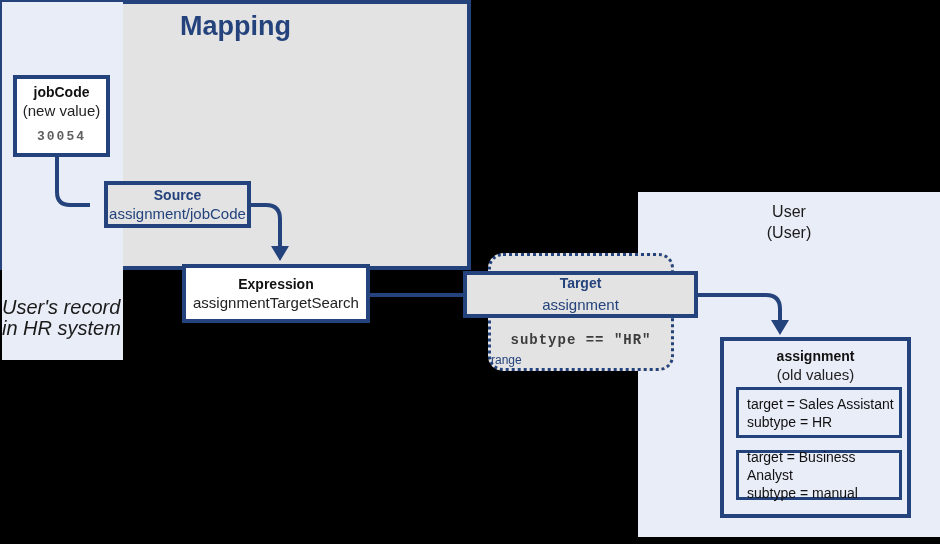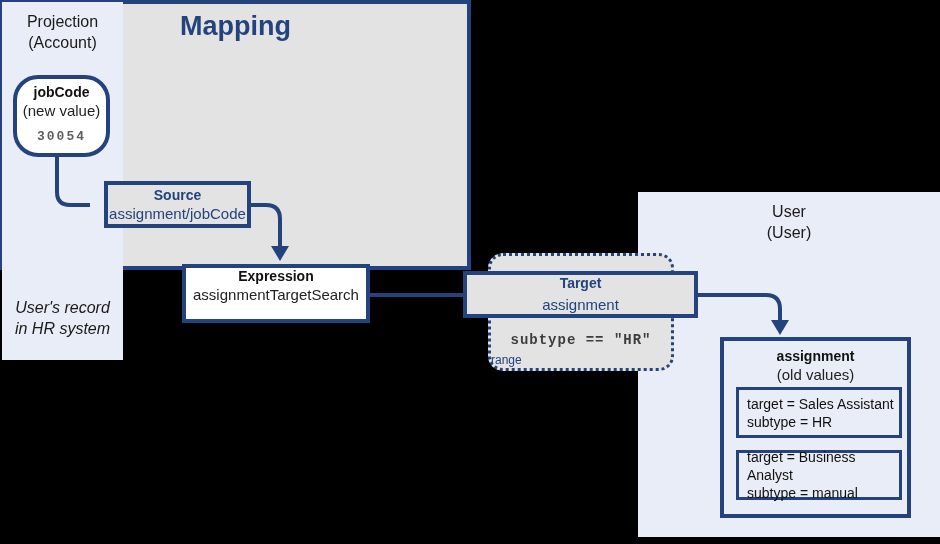--- a/index.html
+++ b/index.html
@@ -13,26 +13,26 @@
     display:flex;flex-direction:column;align-items:center;text-align:center;}
   .box-title{font-size:14px;font-weight:bold;line-height:17px;color:#111;}
   .box-sub{font-size:15px;line-height:19px;color:#222;}
   .blue .box-title,.blue .box-sub{color:#24437c;}
   .mono{font-family:"Liberation Mono","DejaVu Sans Mono",monospace;font-weight:bold;}
   #mapping-box{left:145px;top:130px;width:471px;height:270px;background:#e3e3e3;
     box-sizing:border-box;border:4px solid #24437c;z-index:1;}
   #mapping-title{margin-top:7px;text-align:center;font-size:27px;font-weight:bold;color:#24437c;}
   #projection-panel{left:2px;top:2px;width:121px;height:358px;z-index:1;}
   #focus-panel{left:638px;top:192px;width:302px;height:345px;z-index:1;}
-  #jobcode-box{left:13px;top:75px;width:97px;height:82px;background:#fff;padding-top:5px;border-radius:25px;}
+  #jobcode-box{left:13px;top:75px;width:97px;height:82px;background:#fff;padding-top:5px;}
   #jobcode-value{margin-top:9px;font-size:13px;letter-spacing:2px;color:#5f5f5f;}
-  #hr-note{position:absolute;left:0;top:295px;width:121px;text-align:center;
-    font-style:italic;font-size:16px;line-height:21px;color:#1a1a1a;z-index:2;}
+  #hr-note{position:absolute;left:0;top:295px;width:121px;text-align:left;
+    font-style:italic;font-size:20px;line-height:21px;color:#1a1a1a;z-index:2;}
   #source-box{left:104px;top:181px;width:147px;height:47px;background:#e3e3e3;justify-content:center;}
-  #expression-box{left:182px;top:264px;width:188px;height:59px;background:#fff;padding-top:0;}
+  #expression-box{left:182px;top:264px;width:188px;height:59px;background:#fff;padding-top:8px;}
   #target-box{left:463px;top:271px;width:235px;height:47px;background:#e3e3e3;justify-content:space-between;}
   #range-region{position:absolute;left:488px;top:253px;width:186px;height:118px;z-index:2;
     box-sizing:border-box;border:3px dotted #24437c;border-radius:15px;background:#e3e3e3;}
   #range-condition{position:absolute;left:0;top:76px;width:100%;text-align:center;
     font-size:14px;letter-spacing:1px;color:#3d3d3d;}
   #range-label{position:absolute;left:0;top:97px;width:100%;text-align:left;
     font-size:12px;color:#24437c;}
   #assignment-box{left:720px;top:337px;width:191px;height:181px;background:#e9edf7;padding-top:7px;}
   .value-box{position:absolute;left:12px;width:166px;box-sizing:border-box;border:3px solid #24437c;
     background:#e9edf7;display:flex;flex-direction:column;justify-content:center;
@@ -41,24 +41,20 @@
   #value-box-1{top:109px;height:50px;}
   .value-line{font-size:14px;line-height:18px;color:#111;}
   #connector-svg{position:absolute;left:0;top:0;z-index:3;pointer-events:none;}
 </style>
 </head>
 <body>
 
 <div id="canvas">
 
   <div id="projection-panel" class="panel">
-    <div class="panel-title">
-      <div>Projection</div>
-      <div>(Account)</div>
-    </div>
     <div id="hr-note">
       <div>User's record</div>
       <div>in HR system</div>
     </div>
   </div>
 
   <div id="mapping-box">
     <div id="mapping-title">Mapping</div>
   </div>
 

